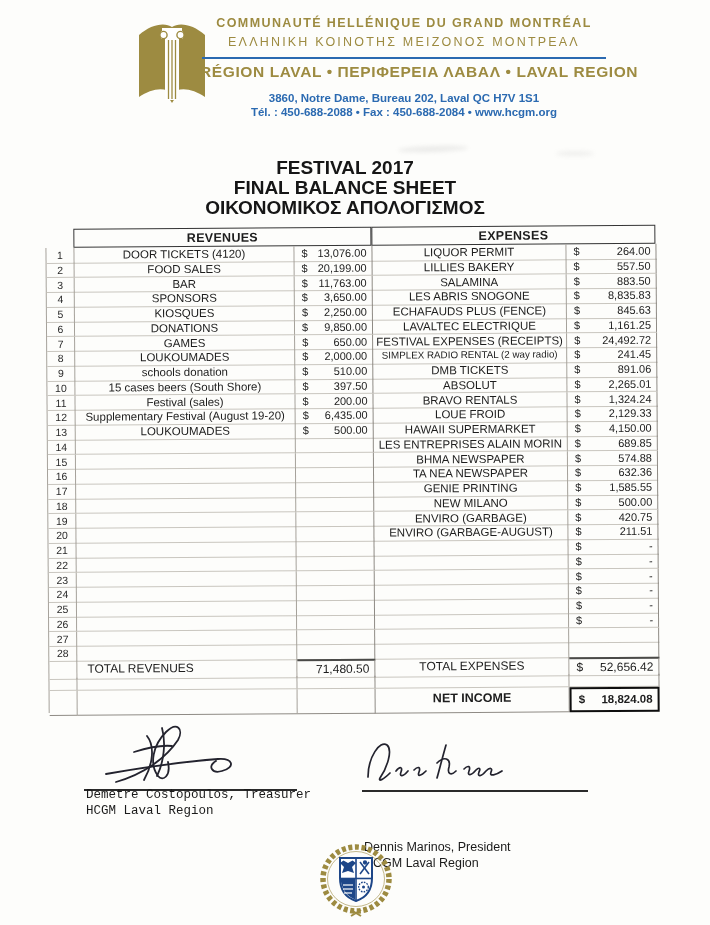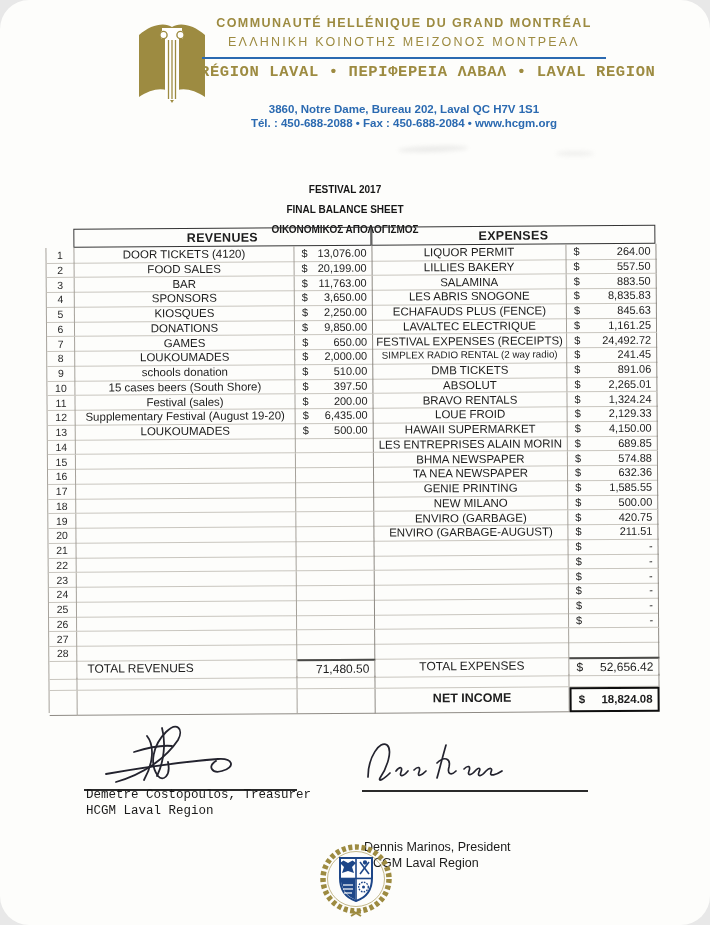--- a/index.html
+++ b/index.html
@@ -1,33 +1,33 @@
 <!DOCTYPE html>
 <html><head>
 <meta charset="utf-8">
 <style>
   :root{ }
   html,body{margin:0;padding:0;background:#e8e8e8;}
   .page{
     position:relative; width:710px; height:925px; margin:0 auto;
     background:var(--paper,#fdfdfb);
     font-family:"Liberation Sans", sans-serif;
-    color:#1d1d1d; overflow:hidden;border-radius:29px;
+    color:#1d1d1d; overflow:hidden;
   }
   
   .lh-logo{position:absolute; left:132px; top:13px; width:80px; height:92px;}
   .lh-text{position:absolute; left:200px; top:14px; width:408px; text-align:center;}
   .org-fr{color:var(--gold,#9d8b41); font-weight:bold; font-size:12.5px; letter-spacing:1.4px; line-height:19px; white-space:nowrap;}
   .org-gr{color:var(--gold,#9d8b41); font-weight:normal; font-size:12.5px; letter-spacing:2.2px; line-height:19px; white-space:nowrap;}
   .lh-rule{height:2px; background:var(--blue,#2b6ab1); margin:5px 2px 3px 2px; border:none;}
-  .region{color:var(--gold,#9d8b41); font-family:Liberation Mono, monospace; font-weight:bold; font-size:15.5px; letter-spacing:.6px; line-height:20px; white-space:nowrap;text-align:center;}
+  .region{color:var(--gold,#9d8b41); font-family:Liberation Sans, sans-serif; font-weight:bold; font-size:15.5px; letter-spacing:.6px; line-height:20px; white-space:nowrap;text-align:center;}
   .addr,.contact{color:var(--blue,#2b6ab1); font-weight:bold; font-size:11.5px; line-height:14px; white-space:nowrap;}
-  .addr{margin-top:20px;}
+  .addr{margin-top:9px;}
   
-  .doc-title{position:absolute; left:20px; top:158px; width:650px; text-align:center; font-weight:bold; font-size:10px; line-height:20px; color:#161616;margin-top:22px;}
+  .doc-title{position:absolute; left:20px; top:158px; width:650px; text-align:center; font-weight:bold; font-size:19px; line-height:20px; color:#161616;}
   .smudge{position:absolute; background:#8f8f8f; opacity:.16; filter:blur(2px); border-radius:50%;}
   
   .bal-table{position:absolute; left:47px; top:229px; width:612px; transform:rotate(-0.4deg); transform-origin:0 50%;}
   .t-row{display:grid; grid-template-columns:28px 220px 78px 194px 90px; border-left:1px solid #a6a29b;}
   .t-row.hdr{border-left:none; height:19px;}
   .t-row.data{height:14.75px; line-height:14.5px;}
   .t-row.tot{height:17px; line-height:16px;}
   .t-row.spc{height:13px;}
   .t-row.net{height:22px; line-height:21px;}
   .cell{box-sizing:border-box; white-space:nowrap; overflow:visible;}

